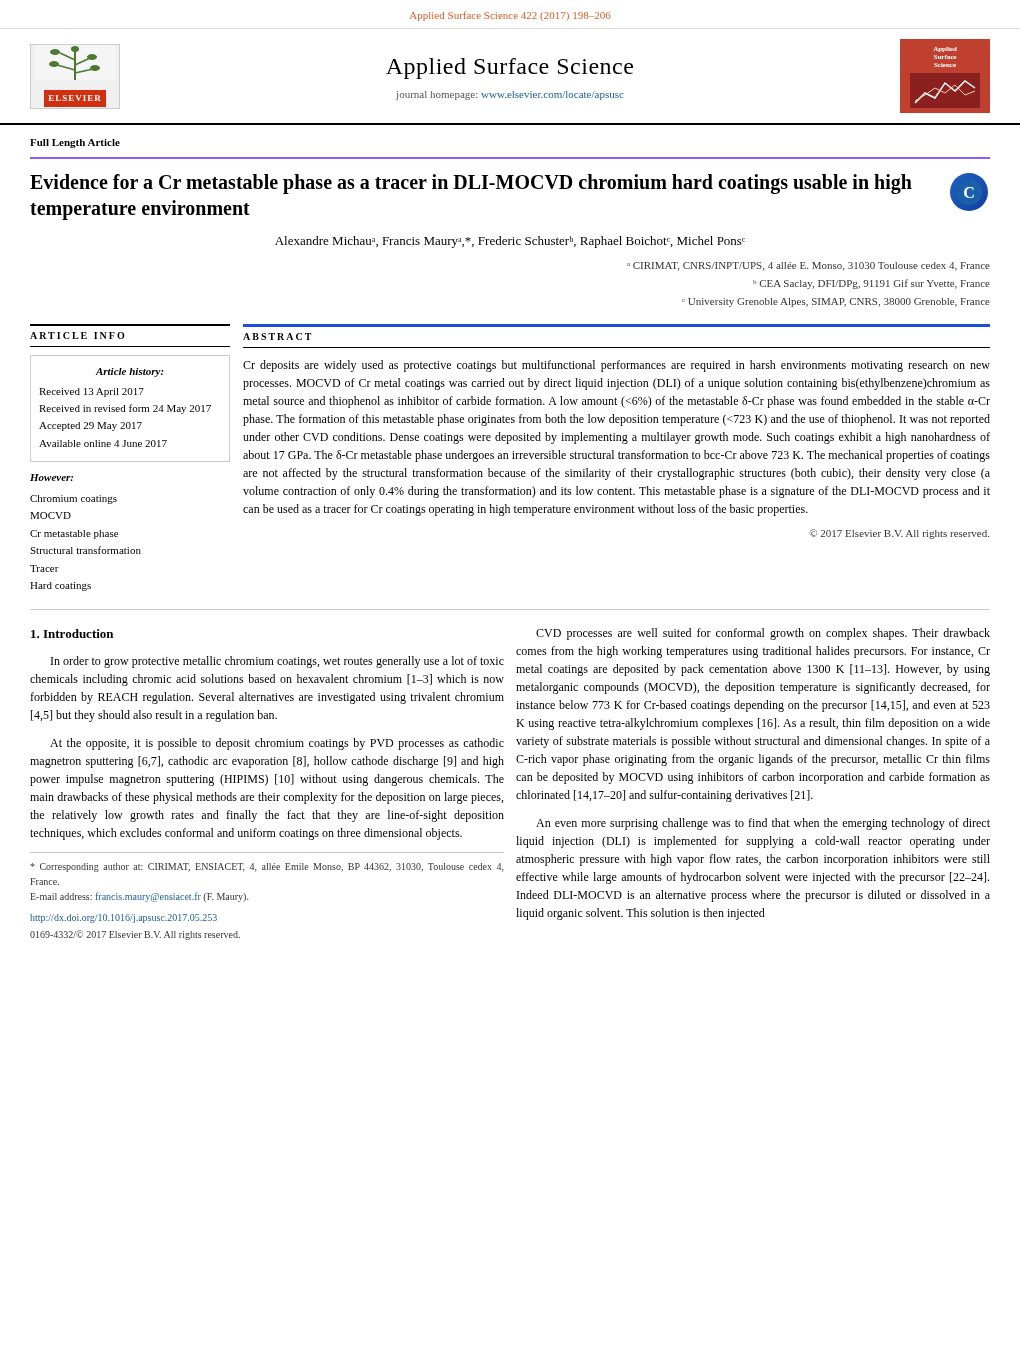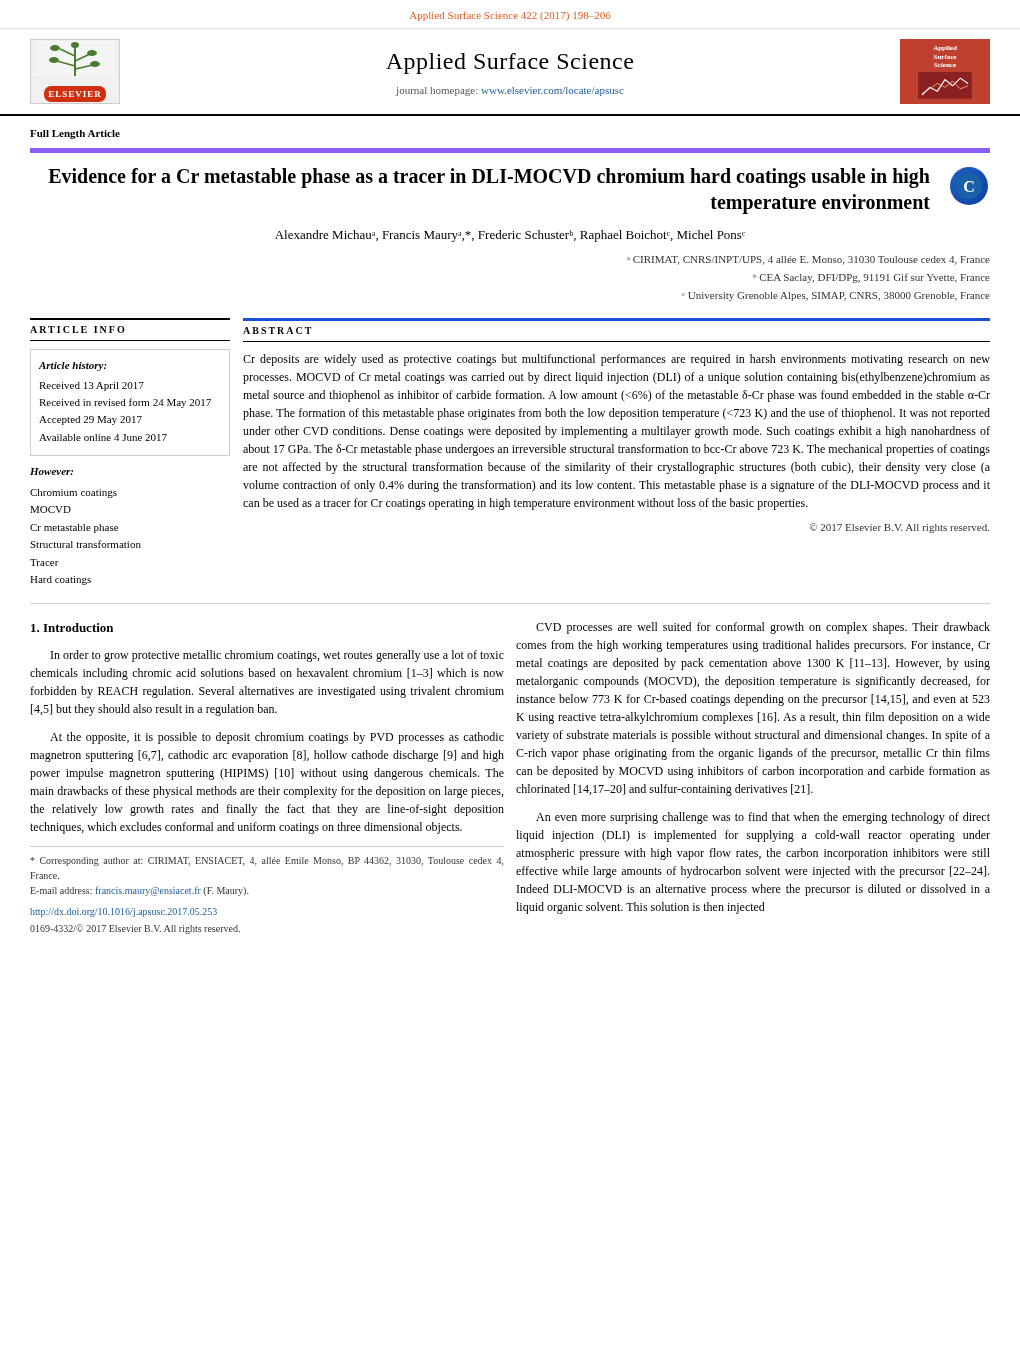--- a/index.html
+++ b/index.html
@@ -46,21 +46,20 @@
       font-size: 9px;
       color: #333;
     }
     .elsevier-brand {
       background: #d03010;
       color: #fff;
       padding: 2px 4px;
       font-size: 9px;
       font-weight: bold;
       letter-spacing: 1px;
-      border-radius: 7px;
     }
     .journal-center {
       flex: 1;
       text-align: center;
     }
     .contents-line {
       font-size: 11px;
       color: #555;
       margin-bottom: 4px;
     }
@@ -90,56 +89,55 @@
       flex-shrink: 0;
       background: #c04030;
       color: #fff;
       font-size: 8px;
       padding: 5px;
       text-align: center;
       display: flex;
       flex-direction: column;
       align-items: center;
       justify-content: center;
-      height: 65px;
+      height: 74px;
     }
     .journal-logo-box .jl-title {
       font-size: 7px;
       font-weight: bold;
       line-height: 1.2;
       margin-bottom: 3px;
     }
     .journal-logo-box .jl-graph {
       width: 70px;
       height: 35px;
     }
     .article-body {
       padding: 0 30px;
     }
     .article-type {
       font-size: 11px;
       font-weight: bold;
       padding: 10px 0 6px;
-      border-bottom: 5px solid #8b5cf6;
+      border-bottom: 2px solid #8b5cf6;
       margin-bottom: 10px;
     }
     .article-title-section {
       display: flex;
       align-items: flex-start;
       justify-content: space-between;
       margin-bottom: 10px;
     }
     .article-title {
       font-size: 20px;
       font-weight: bold;
       line-height: 1.3;
       flex: 1;
       padding-right: 20px;
       color: #000;
-      text-align: right;
     }
     .crossmark-badge {
       width: 40px;
       height: 40px;
       flex-shrink: 0;
       margin-top: 4px;
     }
     .crossmark-circle {
       width: 38px;
       height: 38px;
@@ -188,20 +186,21 @@
       border: 1px solid #ccc;
       padding: 8px;
       margin-bottom: 8px;
       font-size: 11px;
     }
     .info-section-title {
       font-style: italic;
       font-weight: bold;
       font-size: 11px;
       margin-bottom: 4px;
+      text-align: center;
     }
     .info-section p {
       margin-bottom: 2px;
       line-height: 1.4;
     }
     .keywords-section {
       margin-top: 8px;
     }
     .keywords-title {
       font-style: italic;

